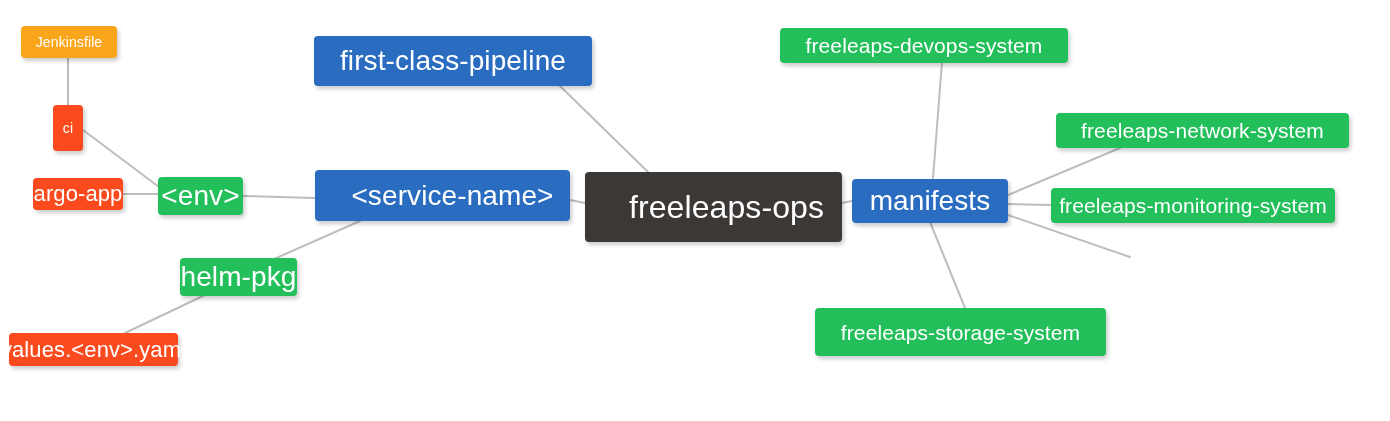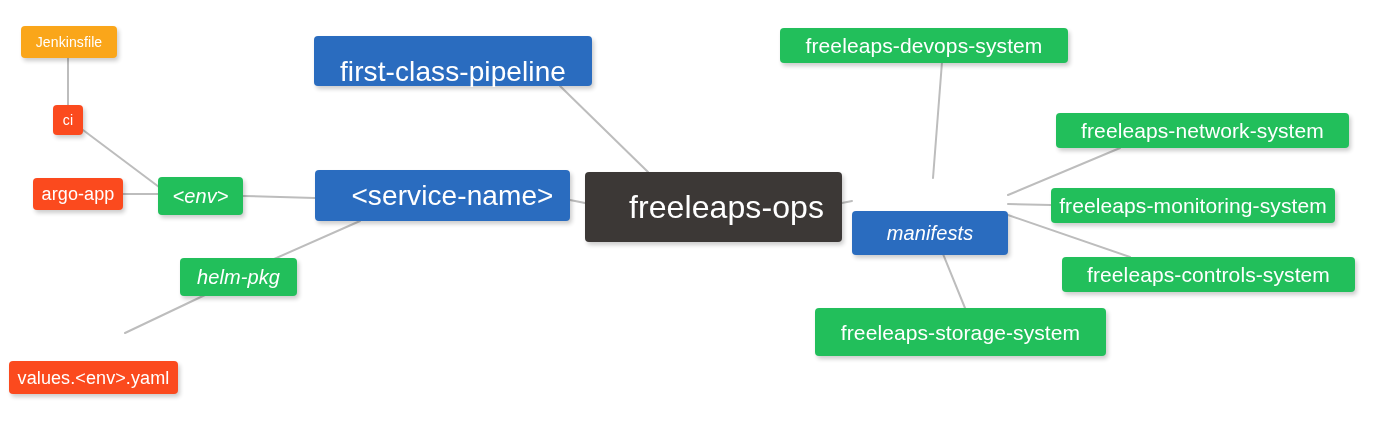--- a/index.html
+++ b/index.html
@@ -45,23 +45,23 @@
   
   .c-root   { background: #3c3836; padding-left: 26px; }
   .c-blue   { background: #2a6cbf; }
   .c-green  { background: #22bf5b; }
   .c-red    { background: #fb4a1e; }
   .c-orange { background: #faa61a; align-items: center; }
 
   
   .s-root  { font-size: 32px; }
   .s-big   { font-size: 28px; }
-  .s-mid   { font-size: 20px; font-style: italic; }
+  .s-mid   { font-size: 28px; }
   .s-sys   { font-size: 21px; }
-  .s-sml   { font-size: 18px; }
+  .s-sml   { font-size: 22px; }
   .s-tiny  { font-size: 14px; }
 </style>
 </head>
 <body>
 
 <div id="canvas">
 
   <svg id="edge-layer" viewBox="0 0 1390 421" xmlns="http://www.w3.org/2000/svg">
     <g fill="none" stroke="#bdbdbd" stroke-width="2" stroke-linecap="round">
 
@@ -92,69 +92,66 @@
       <line x1="1008" y1="215" x2="1130" y2="257"></line>
 
       <line x1="930" y1="222" x2="965" y2="308"></line>
     </g>
   </svg>
 
   <div class="node c-root s-root" style="left:585px; top:172px; width:257px; height:70px;">
     <span class="node-label">freeleaps-ops</span>
   </div>
 
-  <div class="node c-blue s-big" style="left:314px; top:36px; width:278px; height:50px;align-items:flex-end;">
+  <div class="node c-blue s-big" style="left:314px; top:36px; width:278px; height:50px;">
     <span class="node-label">first-class-pipeline</span>
   </div>
 
   <div class="node c-blue s-big" style="left:315px; top:170px; width:255px; height:51px;padding-left:20px;">
     <span class="node-label">&lt;service-name&gt;</span>
   </div>
 
-  <div class="node c-blue s-mid" style="left:852px; top:179px; width:156px; height:44px;margin-top:32px;">
+  <div class="node c-blue s-mid" style="left:852px; top:179px; width:156px; height:44px;">
     <span class="node-label">manifests</span>
   </div>
 
   <div class="node c-green s-mid" style="left:158px; top:177px; width:85px; height:38px;">
     <span class="node-label">&lt;env&gt;</span>
   </div>
 
   <div class="node c-green s-mid" style="left:148px; top:258px; width:117px; height:38px;margin-left:32px;">
     <span class="node-label">helm-pkg</span>
   </div>
 
   <div class="node c-orange s-tiny" style="left:21px; top:26px; width:96px; height:32px;">
     <span class="node-label">Jenkinsfile</span>
   </div>
 
-  <div class="node c-red s-tiny" style="left:53px; top:105px; width:30px; height:30px;">
+  <div class="node c-red s-tiny" style="left:53px; top:105px; width:30px; height:46px;">
     <span class="node-label">ci</span>
   </div>
 
   <div class="node c-red s-sml" style="left:33px; top:178px; width:90px; height:32px;">
     <span class="node-label">argo-app</span>
   </div>
 
-  <div class="node c-red s-sml" style="left:9px; top:333px; width:169px; height:33px;margin-top:28px;">
+  <div class="node c-red s-sml" style="left:9px; top:333px; width:169px; height:33px;">
     <span class="node-label">values.&lt;env&gt;.yaml</span>
   </div>
 
   <div class="node c-green s-sys" style="left:780px; top:28px; width:288px; height:35px;">
     <span class="node-label">freeleaps-devops-system</span>
   </div>
 
   <div class="node c-green s-sys" style="left:1056px; top:113px; width:293px; height:35px;text-align:center;">
     <span class="node-label">freeleaps-network-system</span>
   </div>
 
   <div class="node c-green s-sys" style="left:1051px; top:188px; width:284px; height:35px;">
     <span class="node-label">freeleaps-monitoring-system</span>
   </div>
 
-  <div class="node c-green s-sys" style="left:1062px; top:257px; width:293px; height:35px;">
-    <span class="node-label">freeleaps-controls-system</span>
-  </div>
 
   <div class="node c-green s-sys" style="left:815px; top:308px; width:291px; height:48px;">
     <span class="node-label">freeleaps-storage-system</span>
   </div>
 
 </div>
 
 </body></html>

